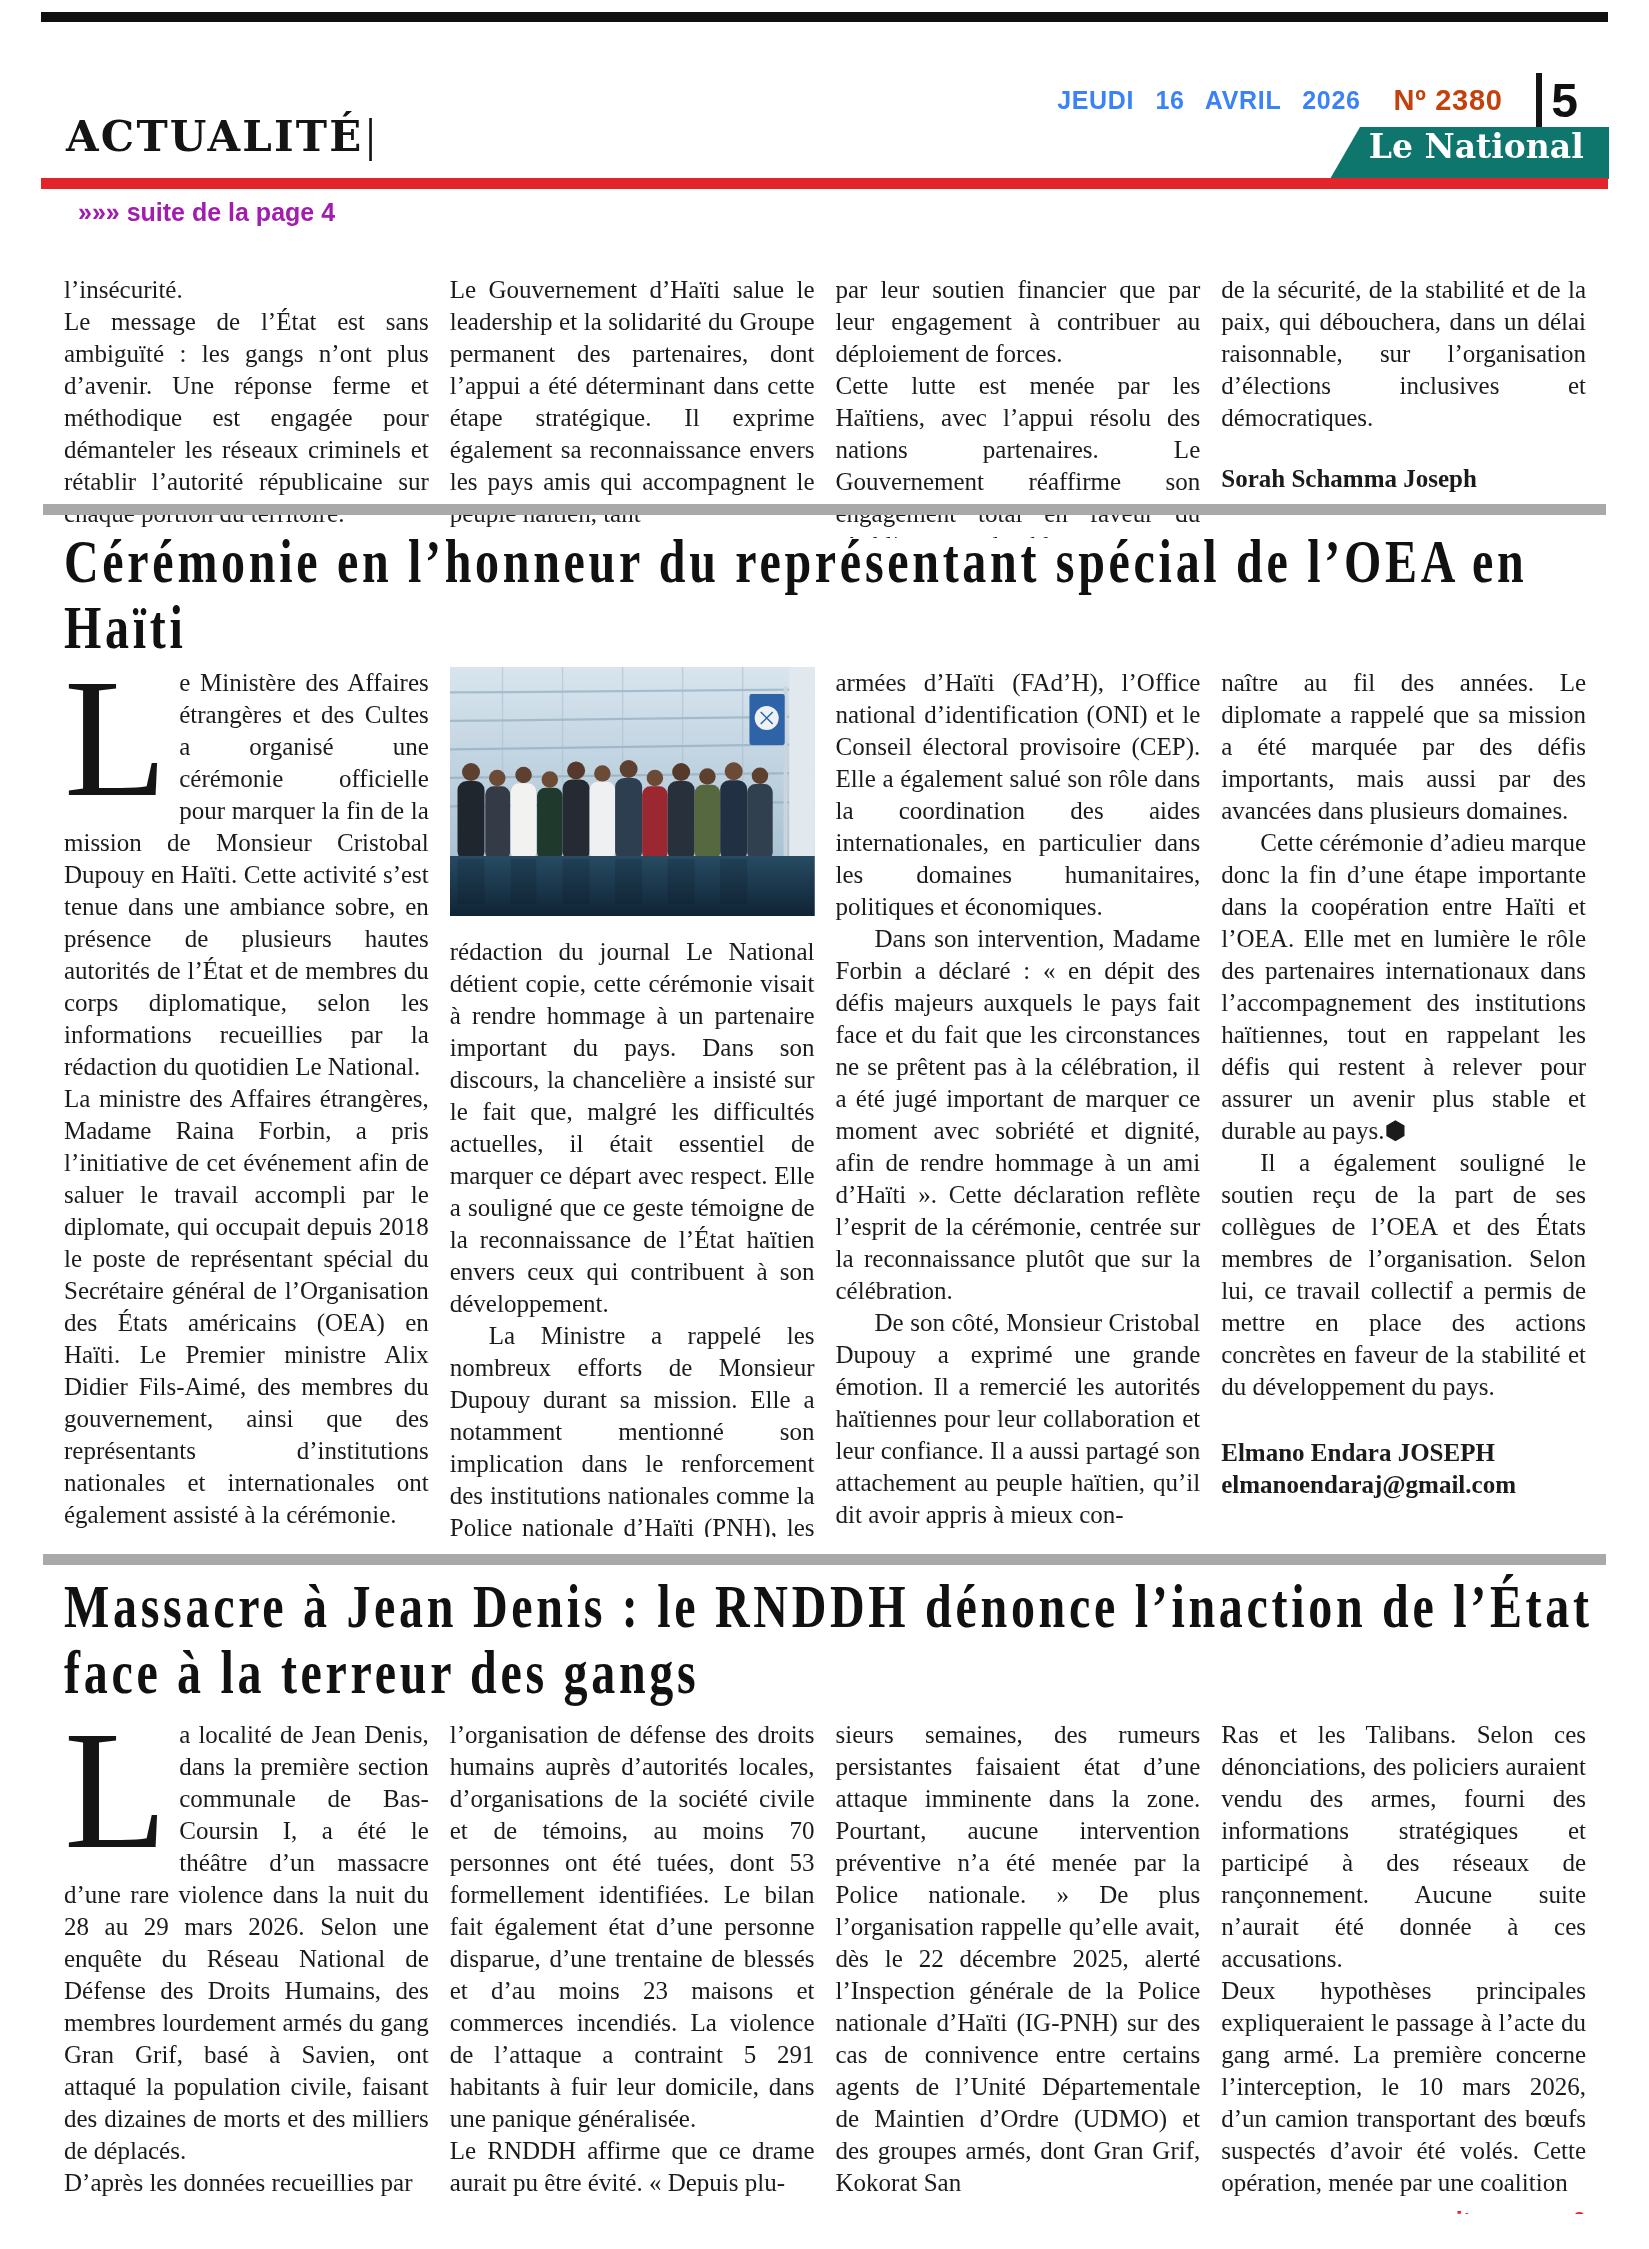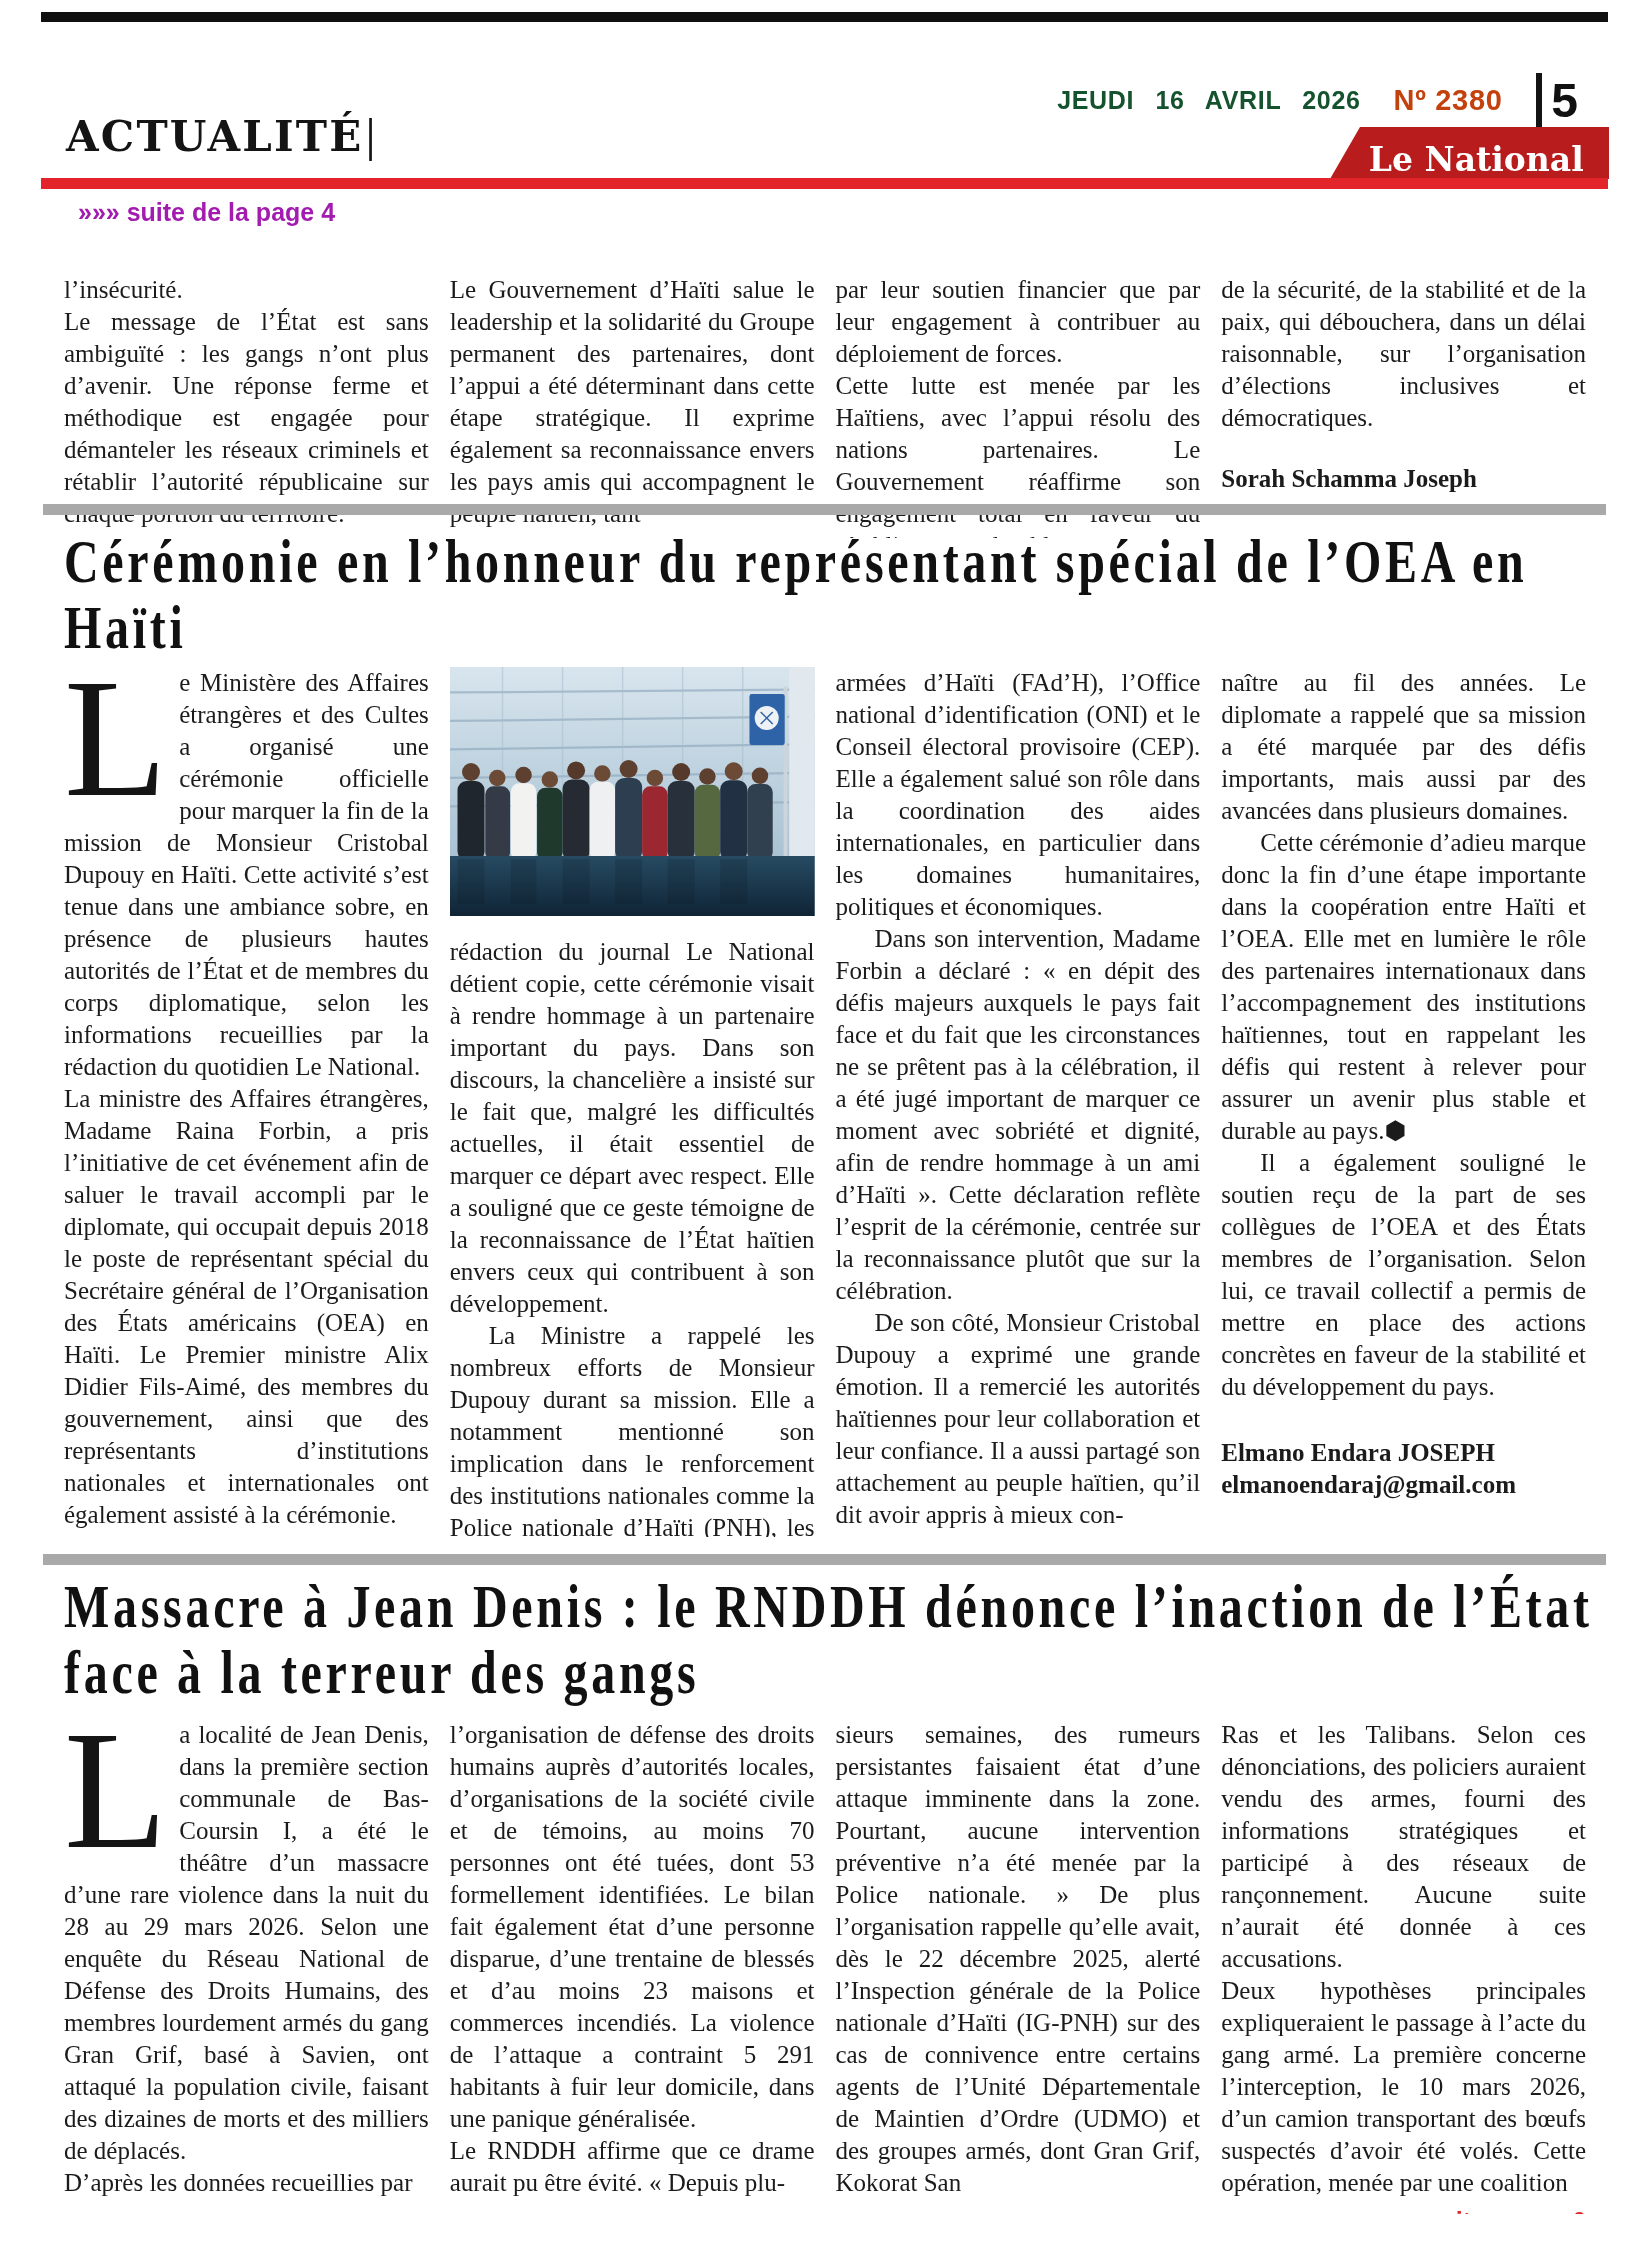--- a/index.html
+++ b/index.html
@@ -5,31 +5,31 @@
   html,body{margin:0;padding:0;}
   body{
     width:1650px;height:2250px;background:#ffffff;position:relative;
     font-family:"Liberation Serif", serif;color:#1b1b1b;overflow:hidden;
   }
   .abs{position:absolute;}
   
   .top-rule{left:41px;top:12px;width:1567px;height:9.7px;background:#101010;}
   .mast-right{top:73px;right:72px;display:flex;align-items:center;gap:33px;
     font-family:"Liberation Sans", sans-serif;font-weight:700;}
-  .date{font-size:25px;letter-spacing:0.7px;word-spacing:13.5px;color:#14532d;}
+  .date{font-size:25px;letter-spacing:0.7px;word-spacing:13.5px;color:#3b82f6;}
   .issue{font-size:29px;letter-spacing:0.7px;color:#c2410c;text-align:right;}
   .pagebox{display:flex;align-items:center;gap:9px;}
   .vbar{width:6.7px;height:55px;background:#141414;}
   .pageno{font-size:48px;line-height:48px;color:#111;}
   .section-title{left:66px;top:111px;font-family:"DejaVu Serif", serif;font-weight:700;
     font-size:42px;letter-spacing:2.2px;color:#141414;display:flex;align-items:center;}
   .section-pipe{font-weight:400;font-size:43px;transform:scaleX(.8);}
-  .brand-banner{left:1330px;top:127px;width:279px;height:52px;background:#b91c1c;
+  .brand-banner{left:1330px;top:127px;width:279px;height:52px;background:#0f766e;
     clip-path:polygon(30px 0,100% 0,100% 100%,0 100%);
-    display:flex;align-items:flex-end;justify-content:center;}
+    display:flex;align-items:flex-start;justify-content:center;}
   .brand-banner span{color:#fff;font-family:"DejaVu Serif", serif;font-weight:700;
     font-size:33px;padding-left:13.5px;}
   .red-rule{left:41px;top:178px;width:1567px;height:10.5px;background:#e3242b;}
   .kicker{font-family:"Liberation Sans", sans-serif;font-weight:700;color:#a21caf;font-size:25px;}
   .kicker-top{left:78px;top:198px;}
   
   .cols{left:64px;width:1522px;display:flex;gap:21px;overflow:hidden;}
   .col{flex:1 1 0;min-width:0;}
   .col p{margin:0;font-size:25px;line-height:32px;text-align:justify;}
   .ind{text-indent:39px;}

